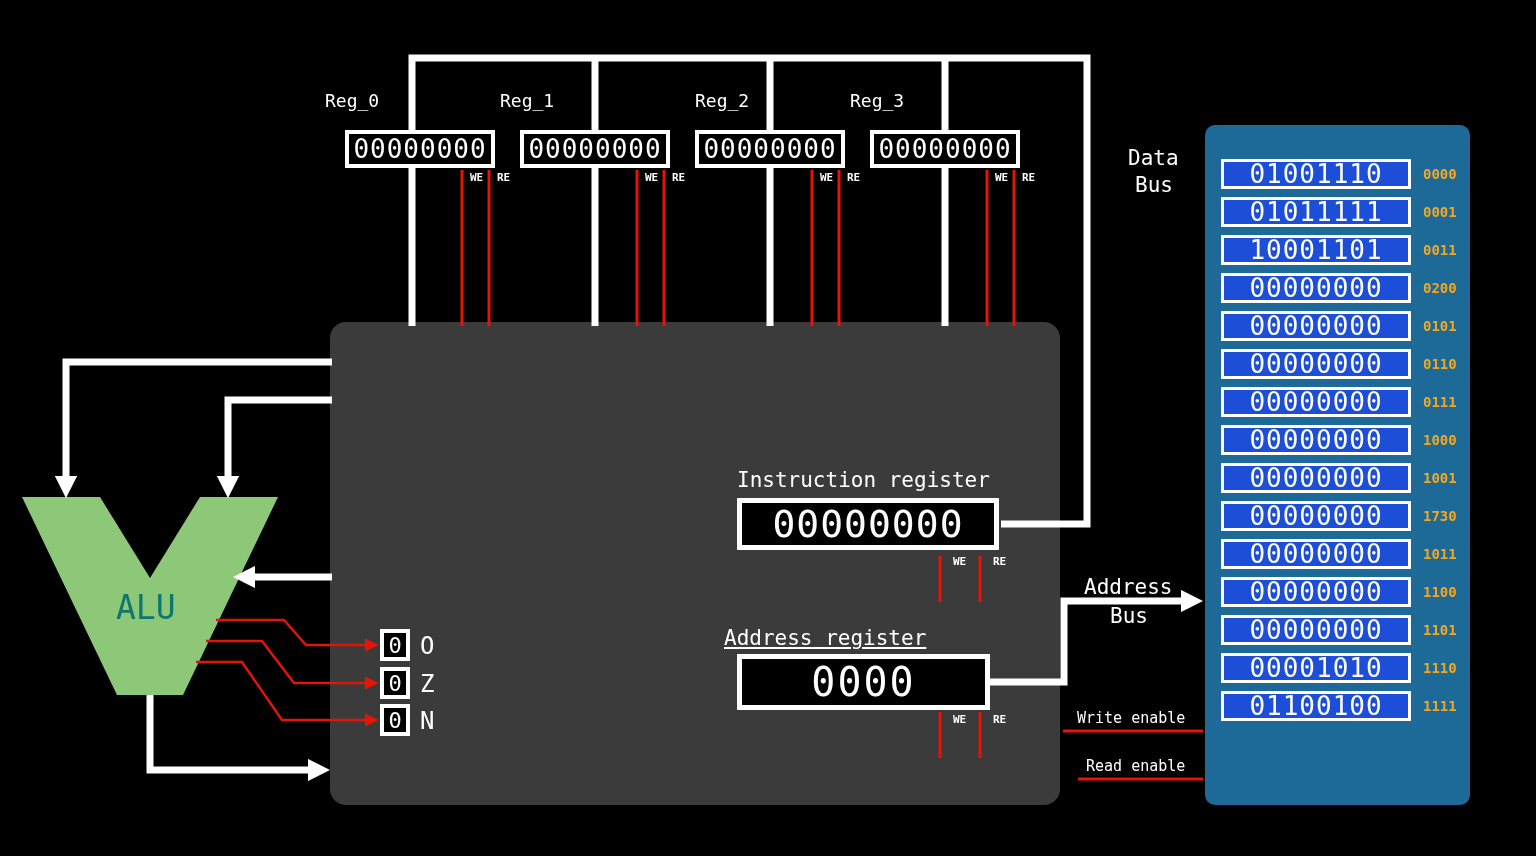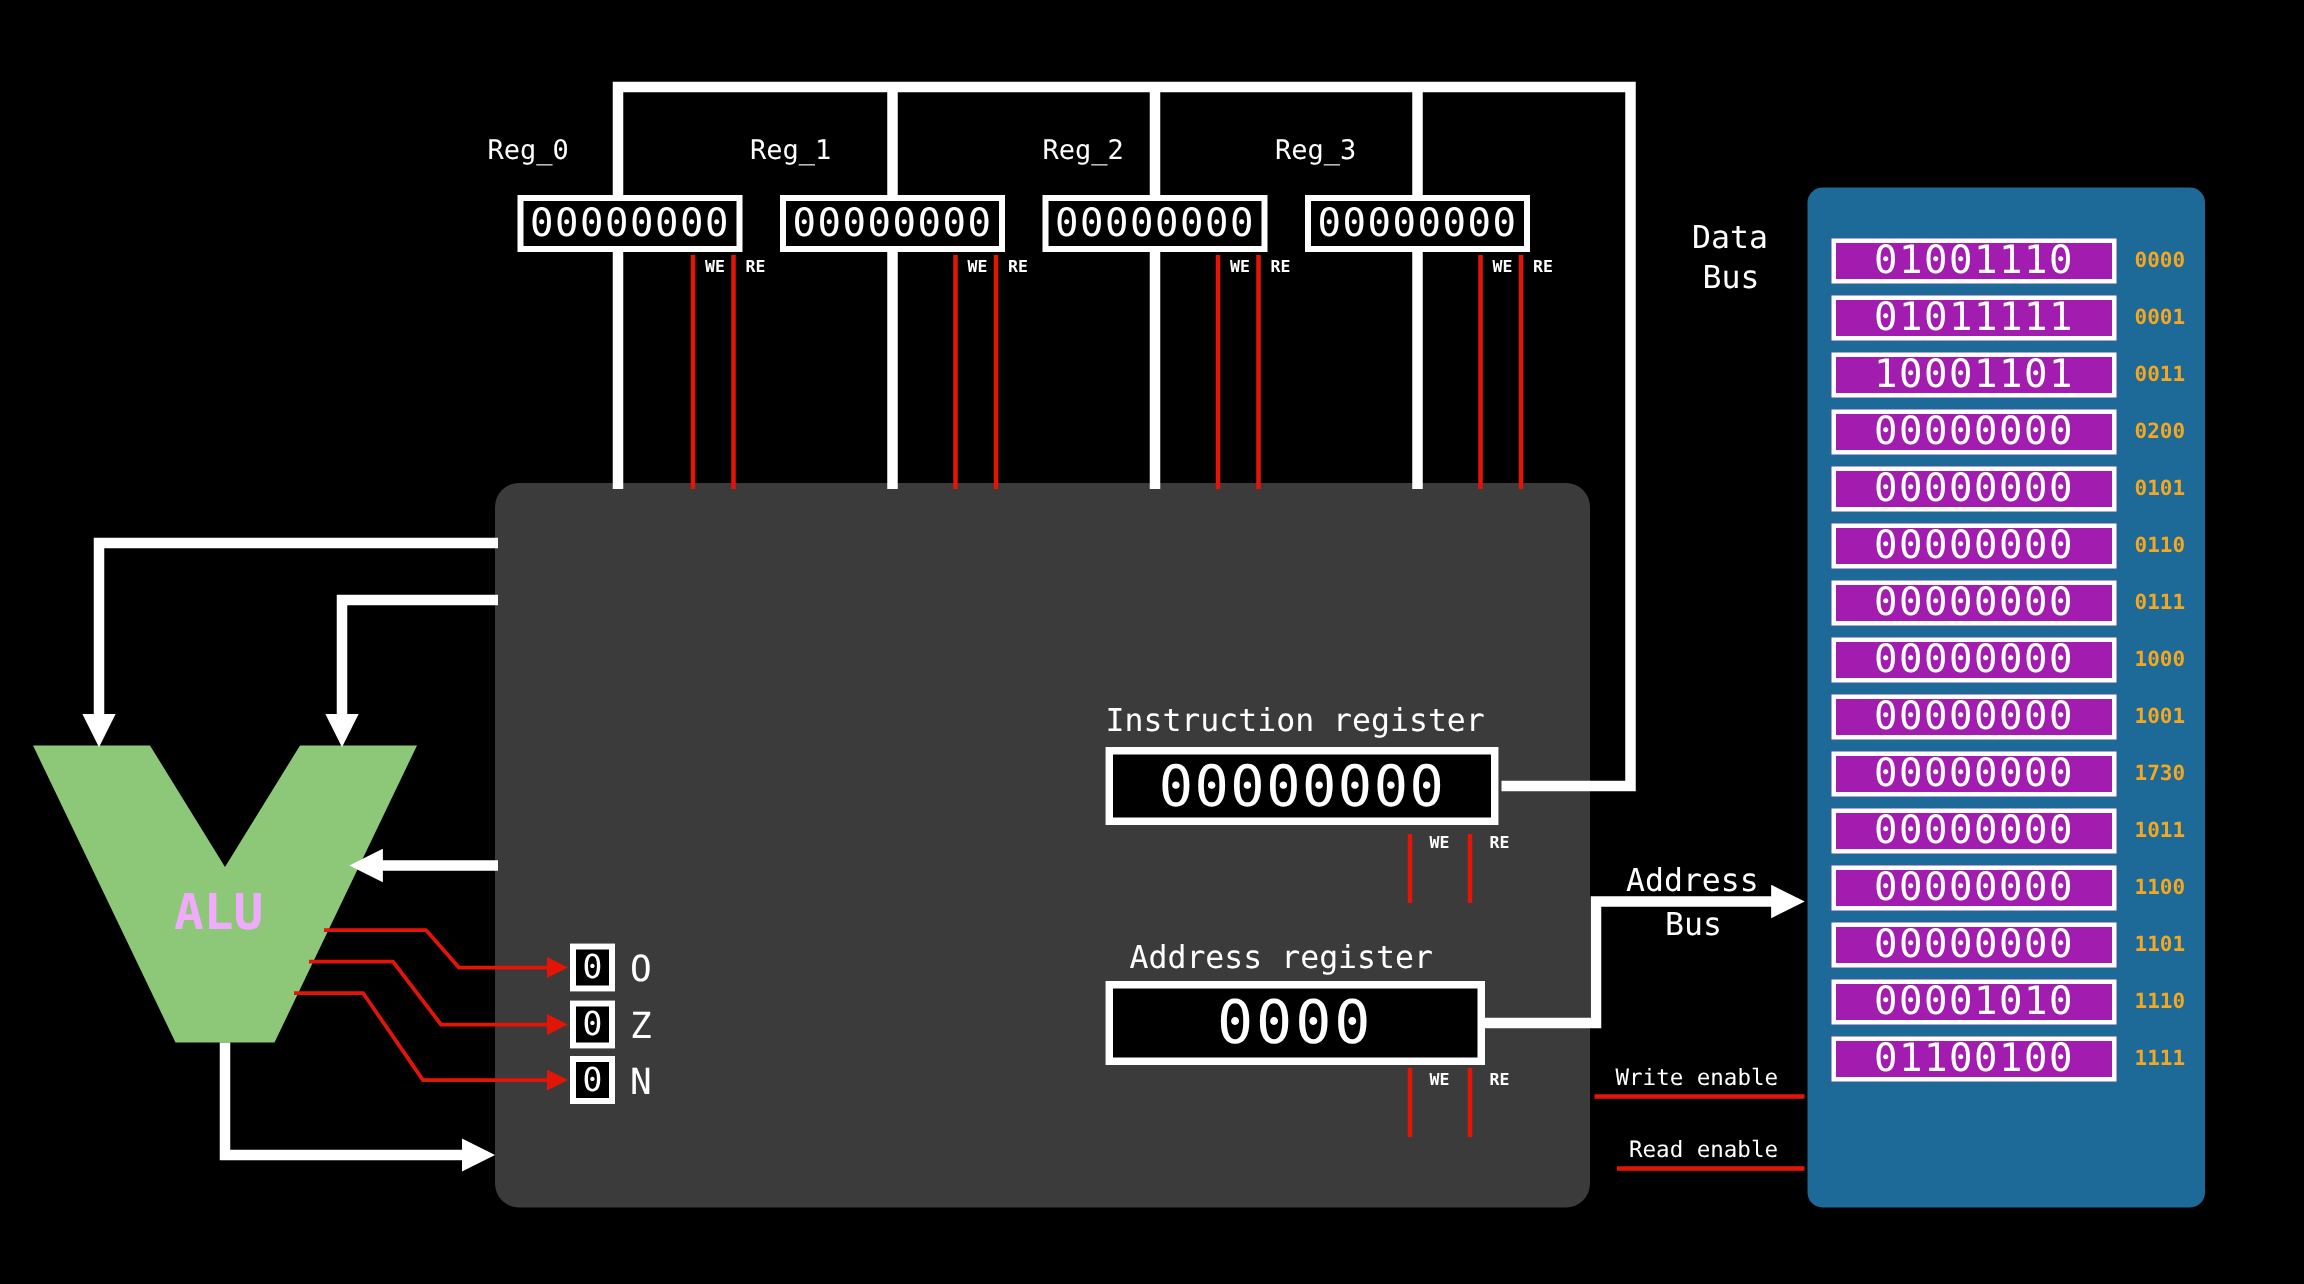--- a/index.html
+++ b/index.html
@@ -13,34 +13,34 @@
   .lbl{position:absolute;color:#fff;z-index:2;white-space:pre;}
   .reg-label{font-size:18px;top:90px;}
   .reg-box{position:absolute;top:130px;width:150px;height:38px;background:#000;border:4px solid #fff;
            box-sizing:border-box;display:flex;align-items:center;justify-content:center;
            color:#fff;font-size:26px;letter-spacing:1px;z-index:2;}
   .pin-label{position:absolute;color:#fff;font-size:11px;font-weight:bold;z-index:2;margin-left:28px;}
   .ir-label{font-size:21px;left:737px;top:468px;}
   .ir-box{position:absolute;left:737px;top:498px;width:262px;height:52px;background:#000;
           border:5px solid #fff;box-sizing:border-box;display:flex;align-items:center;
           justify-content:center;color:#fff;font-size:38px;letter-spacing:1px;z-index:2;}
-  .ar-label{font-size:21px;left:753px;top:626px;}
+  .ar-label{font-size:21px;left:724px;top:626px;text-decoration:underline;}
   .ar-box{position:absolute;left:737px;top:654px;width:253px;height:56px;background:#000;
           border:5px solid #fff;box-sizing:border-box;display:flex;align-items:center;
           justify-content:center;color:#fff;font-size:40px;letter-spacing:2px;z-index:2;}
   .flag-box{position:absolute;left:380px;width:30px;height:32px;background:#000;border:4px solid #fff;
             box-sizing:border-box;display:flex;align-items:center;justify-content:center;
             color:#fff;font-size:22px;z-index:2;}
   .flag-letter{font-size:24px;left:420px;}
-  .alu-label{position:absolute;left:116px;top:588px;color:#f0abfc;font-size:33px;font-weight:bold;z-index:2;}
+  .alu-label{position:absolute;left:116px;top:588px;color:#0f766e;font-size:33px;font-weight:normal;z-index:2;}
   .bus-label{font-size:21px;}
   .enable-label{font-size:15px;}
   .mem-rows{position:absolute;left:1221px;top:159px;display:flex;flex-direction:column;gap:8px;z-index:2;}
   .mem-row{display:flex;align-items:center;height:30px;}
-  .mem-cell{width:190px;height:30px;background:#a21caf;border:3px solid #fff;box-sizing:border-box;
+  .mem-cell{width:190px;height:30px;background:#1d4ed8;border:3px solid #fff;box-sizing:border-box;
             display:flex;align-items:center;justify-content:center;color:#fff;font-size:26px;letter-spacing:1px;}
   .mem-addr{color:#f4a720;font-size:14px;font-weight:bold;margin-left:12px;}
 </style>
 </head>
 <body>
 
 <div class="canvas">
 
   <div class="panel-control"></div>
   <div class="panel-memory"></div>

